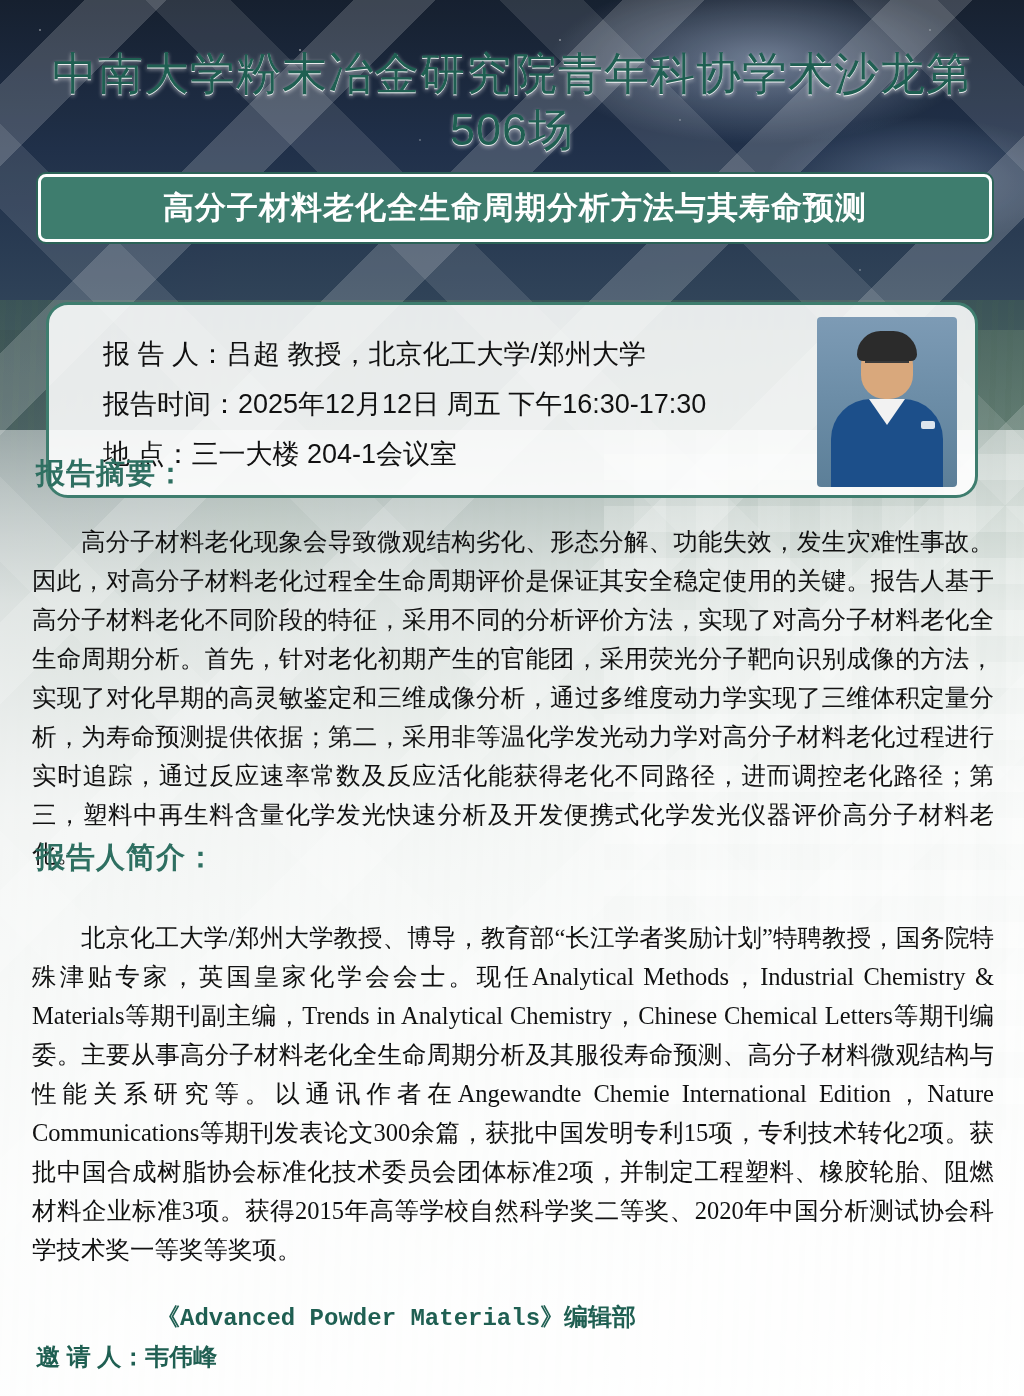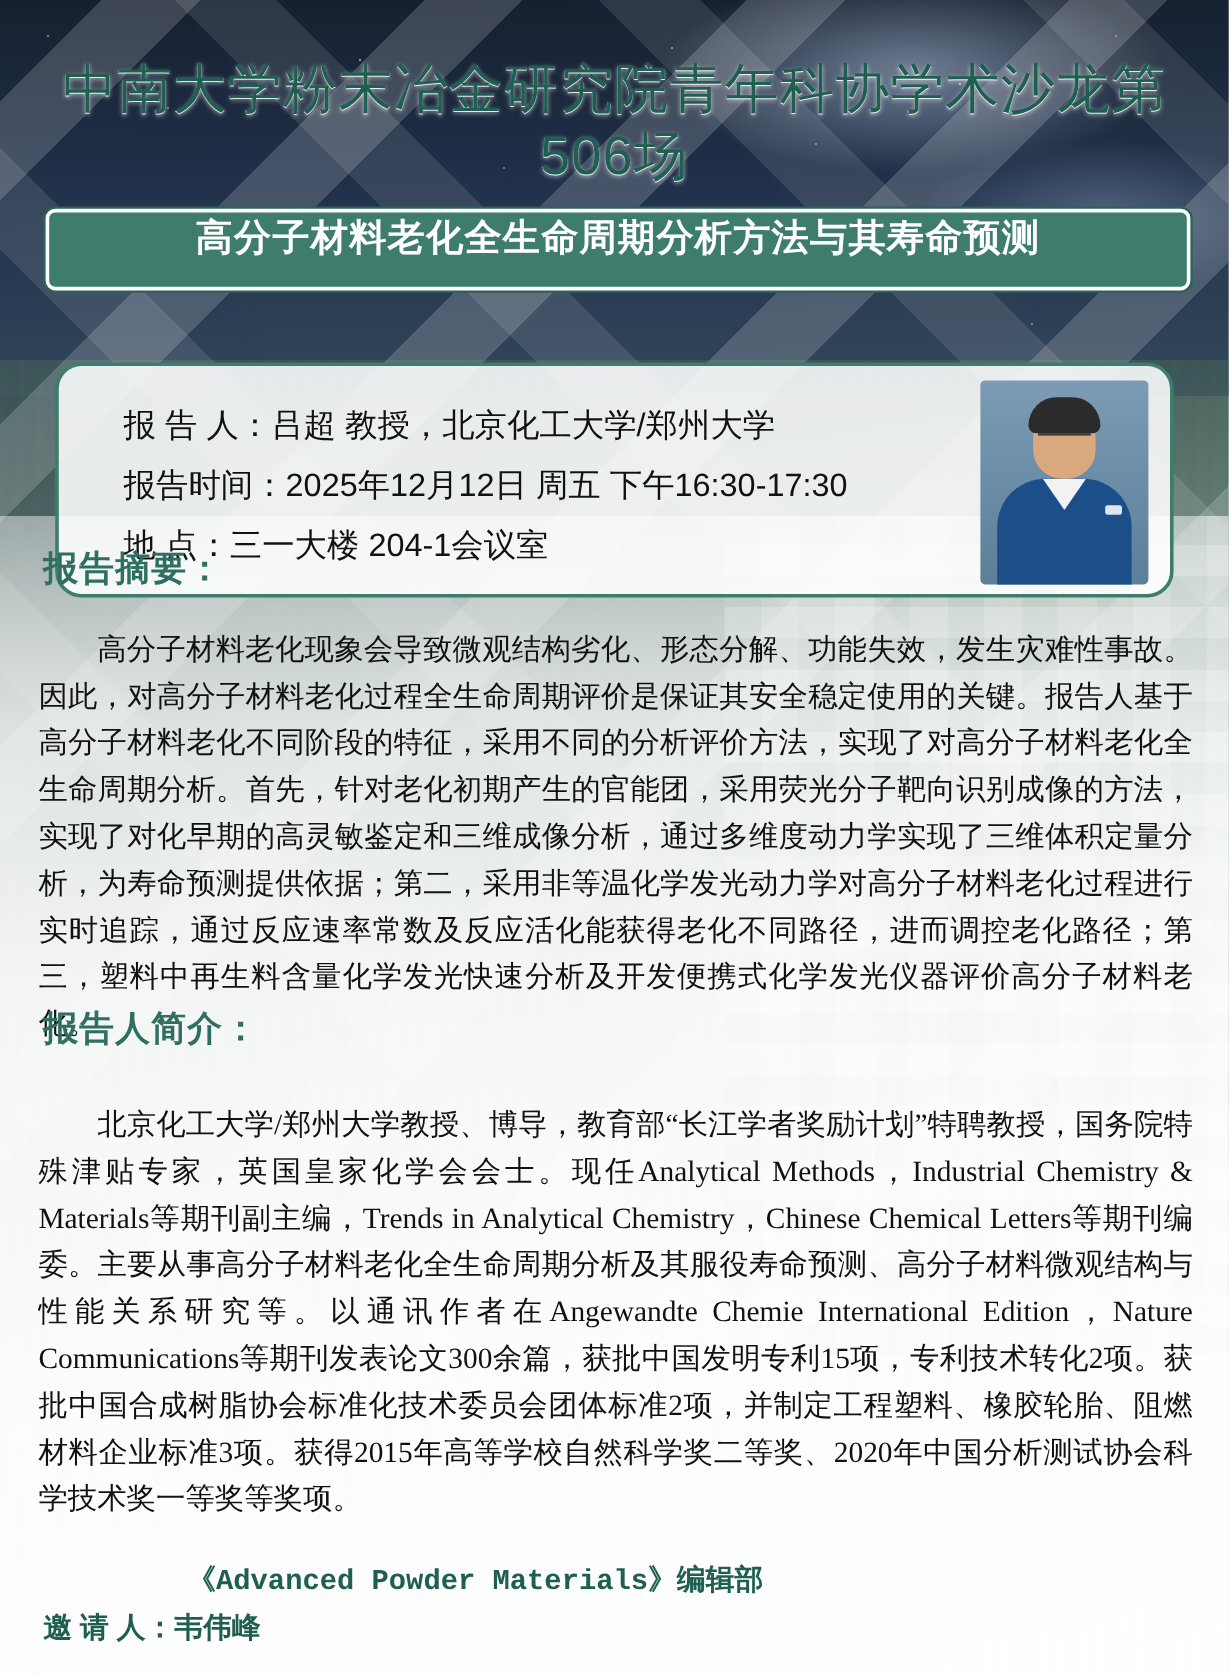--- a/index.html
+++ b/index.html
@@ -130,21 +130,21 @@
     margin-top: 18px;
   }
   .subject-bar {
     position: absolute;
     left: 38px; top: 174px; width: 948px; height: 62px;
     background: #3e7d6e;
     border: 3px solid #ffffff;
     border-radius: 8px;
     box-shadow: 0 0 0 2px #2c6357;
     display: flex;
-    align-items: flex-start;
+    align-items: center;
     justify-content: center;
   }
   .subject-bar .subject-text {
     font-family: "Liberation Sans", sans-serif;
     font-weight: bold;
     font-size: 31px;
     color: #ffffff;
     letter-spacing: 1px;
     white-space: nowrap;
   }

